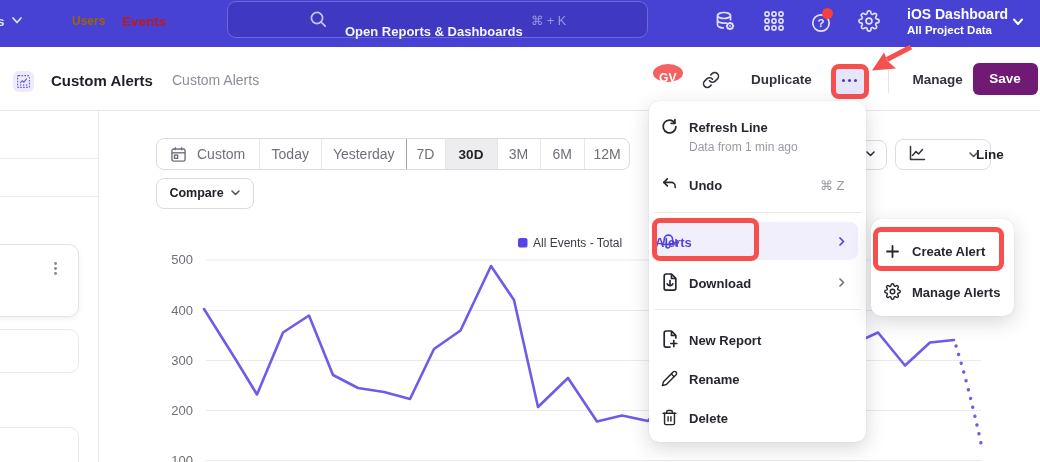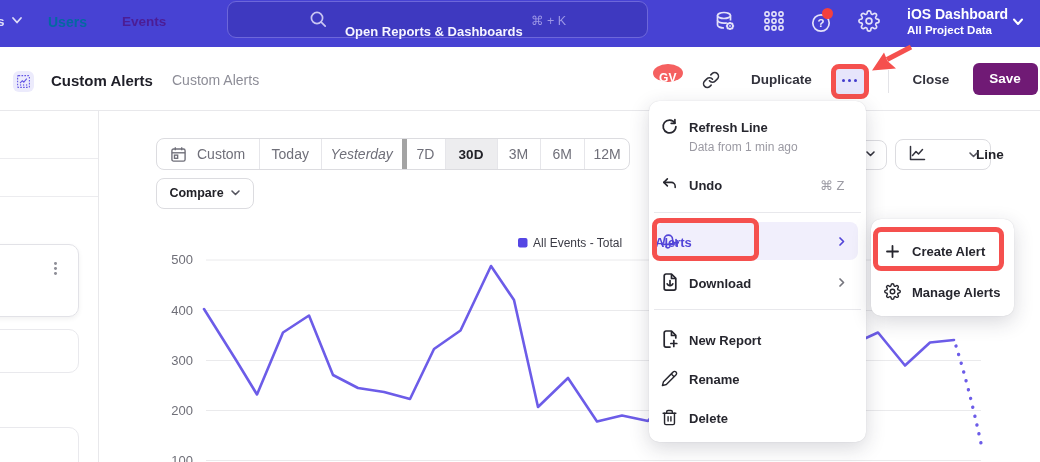--- a/index.html
+++ b/index.html
@@ -11,22 +11,22 @@
 </style>
 </head>
 <body>
 <div id="stage">
 
   <div class="abs" style="left:0;top:0;width:1040px;height:47px;background:#4742d3;"></div>
   <div class="abs" style="left:-42px;top:14px;color:#dfddf8;font-size:13.5px;font-weight:700;">Boards</div>
   <svg class="abs" style="left:11px;top:16px;" width="12" height="9" viewBox="0 0 12 9">
       <polyline points="2,2 6,6.5 10,2" fill="none" stroke="#dfddf8" stroke-width="1.8" stroke-linecap="round" stroke-linejoin="round"></polyline>
     </svg>
-  <div class="abs" style="left:48px;top:14px;color:#0369a1;font-size:14px;font-weight:700;">Users</div>
-  <div class="abs" style="left:122px;top:14px;color:#4c1d95;font-size:13.5px;font-weight:700;">Events</div>
+  <div class="abs" style="left:72px;top:14px;color:#a16207;font-size:12px;font-weight:700;">Users</div>
+  <div class="abs" style="left:122px;top:14px;color:#b91c1c;font-size:13.5px;font-weight:700;">Events</div>
 
   <div class="abs" style="left:227px;top:1px;width:421px;height:37px;background:#3e39c0;border:1px solid #6d67da;border-radius:9px;"></div>
   <svg class="abs" style="left:309px;top:10px;" width="19" height="19" viewBox="0 0 19 19">
       <circle cx="8" cy="8" r="5.6" fill="none" stroke="#c9c5f2" stroke-width="1.7"></circle>
       <line x1="12.2" y1="12.2" x2="16.2" y2="16.2" stroke="#c9c5f2" stroke-width="1.7" stroke-linecap="round"></line>
     </svg>
   <div class="abs" style="left:345px;top:24px;color:#f6f5ff;font-size:13px;font-weight:700;">Open Reports &amp; Dashboards</div>
   <div class="abs" style="left:531px;top:12.5px;color:#9d97e6;font-size:12.5px;">⌘ + K</div>
 
   <svg class="abs" style="left:714px;top:10px;" width="23" height="23" viewBox="0 0 23 23">
@@ -103,21 +103,21 @@
   <div class="abs" style="left:842.3px;top:78.9px;width:3.2px;height:3.2px;border-radius:50%;background:#423bcd;"></div>
   <div class="abs" style="left:847.9px;top:78.9px;width:3.2px;height:3.2px;border-radius:50%;background:#423bcd;"></div>
   <div class="abs" style="left:853.5px;top:78.9px;width:3.2px;height:3.2px;border-radius:50%;background:#423bcd;"></div>
 
   <svg class="abs" style="left:866px;top:44px;" width="50" height="30" viewBox="0 0 50 30">
     <line x1="45" y1="3" x2="21" y2="15.5" stroke="#f5504e" stroke-width="5"></line>
     <polygon points="6,26.5 18,8.5 21.5,17 30,24.5" fill="#f5504e"></polygon>
   </svg>
 
   <div class="abs" style="left:888px;top:70px;width:1px;height:23px;background:#e3e3e7;"></div>
-  <div class="abs" style="left:912.5px;top:72px;color:#33333d;font-size:13.5px;font-weight:700;">Close</div>
+  <div class="abs" style="left:912.5px;top:72px;color:#33333d;font-size:13.5px;font-weight:700;">Manage</div>
   <div class="abs" style="left:972.5px;top:62.5px;width:65px;height:32.5px;background:#701a75;border-radius:6px;color:#fff;font-size:13.5px;font-weight:700;text-align:center;line-height:32.5px;">Save</div>
 
   <div class="abs" style="left:98px;top:111px;width:1px;height:351px;background:#e8e8eb;"></div>
   <div class="abs" style="left:0;top:158px;width:98px;height:1px;background:#ececef;"></div>
   <div class="abs" style="left:0;top:196px;width:98px;height:1px;background:#ececef;"></div>
   <div class="abs" style="left:-20px;top:244px;width:98.5px;height:73px;border:1px solid #e2e2e7;border-radius:10px;box-shadow:0 2px 5px rgba(0,0,0,0.06);"></div>
   <div class="abs" style="left:54px;top:262px;width:2.8px;height:2.8px;border-radius:50%;background:#8f8f98;box-shadow:0 5px 0 #8f8f98, 0 10px 0 #8f8f98;"></div>
   <div class="abs" style="left:-20px;top:329px;width:98.5px;height:43.5px;border:1px solid #e9e9ed;border-radius:10px;"></div>
   <div class="abs" style="left:-20px;top:427px;width:98.5px;height:60px;border:1px solid #e9e9ed;border-radius:10px;"></div>
 
@@ -127,21 +127,21 @@
           <g fill="none" stroke="#6f6f79" stroke-width="1.3">
             <rect x="1.8" y="2.8" width="12.4" height="11.4" rx="1.6"></rect>
             <line x1="1.8" y1="6.4" x2="14.2" y2="6.4"></line>
             <line x1="5" y1="1.2" x2="5" y2="4"></line>
             <line x1="11" y1="1.2" x2="11" y2="4"></line>
             <rect x="4.2" y="8.6" width="3" height="3"></rect>
           </g>
         </svg>
       Custom</div>
     <div style="width:62.5px;border-right:1px solid #e6e6ea;display:flex;align-items:center;justify-content:center;">Today</div>
-    <div style="width:84.5px;border-right:5px solid #a3a3a3;display:flex;align-items:center;justify-content:center;font-style:italic;">Yesterday</div>
+    <div style="width:84.5px;border-right:1px solid #a3a3a3;display:flex;align-items:center;justify-content:center;">Yesterday</div>
     <div style="width:39px;border-right:1px solid #e6e6ea;display:flex;align-items:center;justify-content:center;">7D</div>
     <div style="width:52px;border-right:1px solid #e6e6ea;display:flex;align-items:center;justify-content:center;background:#ededef;color:#222228;font-weight:700;font-size:13.5px;">30D</div>
     <div style="width:43px;border-right:1px solid #e6e6ea;display:flex;align-items:center;justify-content:center;">3M</div>
     <div style="width:44.5px;border-right:1px solid #e6e6ea;display:flex;align-items:center;justify-content:center;">6M</div>
     <div style="flex:1;display:flex;align-items:center;justify-content:center;">12M</div>
   </div>
 
   <div class="abs" style="left:156px;top:178px;width:98px;height:30.5px;border:1px solid #dcdce0;border-radius:8px;display:flex;align-items:center;justify-content:center;color:#222228;font-size:12.5px;font-weight:700;">Compare
     <svg width="11" height="8" viewBox="0 0 11 8" style="margin-left:6px;">
         <polyline points="2,2 5.5,5.5 9,2" fill="none" stroke="#55555f" stroke-width="1.6" stroke-linecap="round" stroke-linejoin="round"></polyline>

